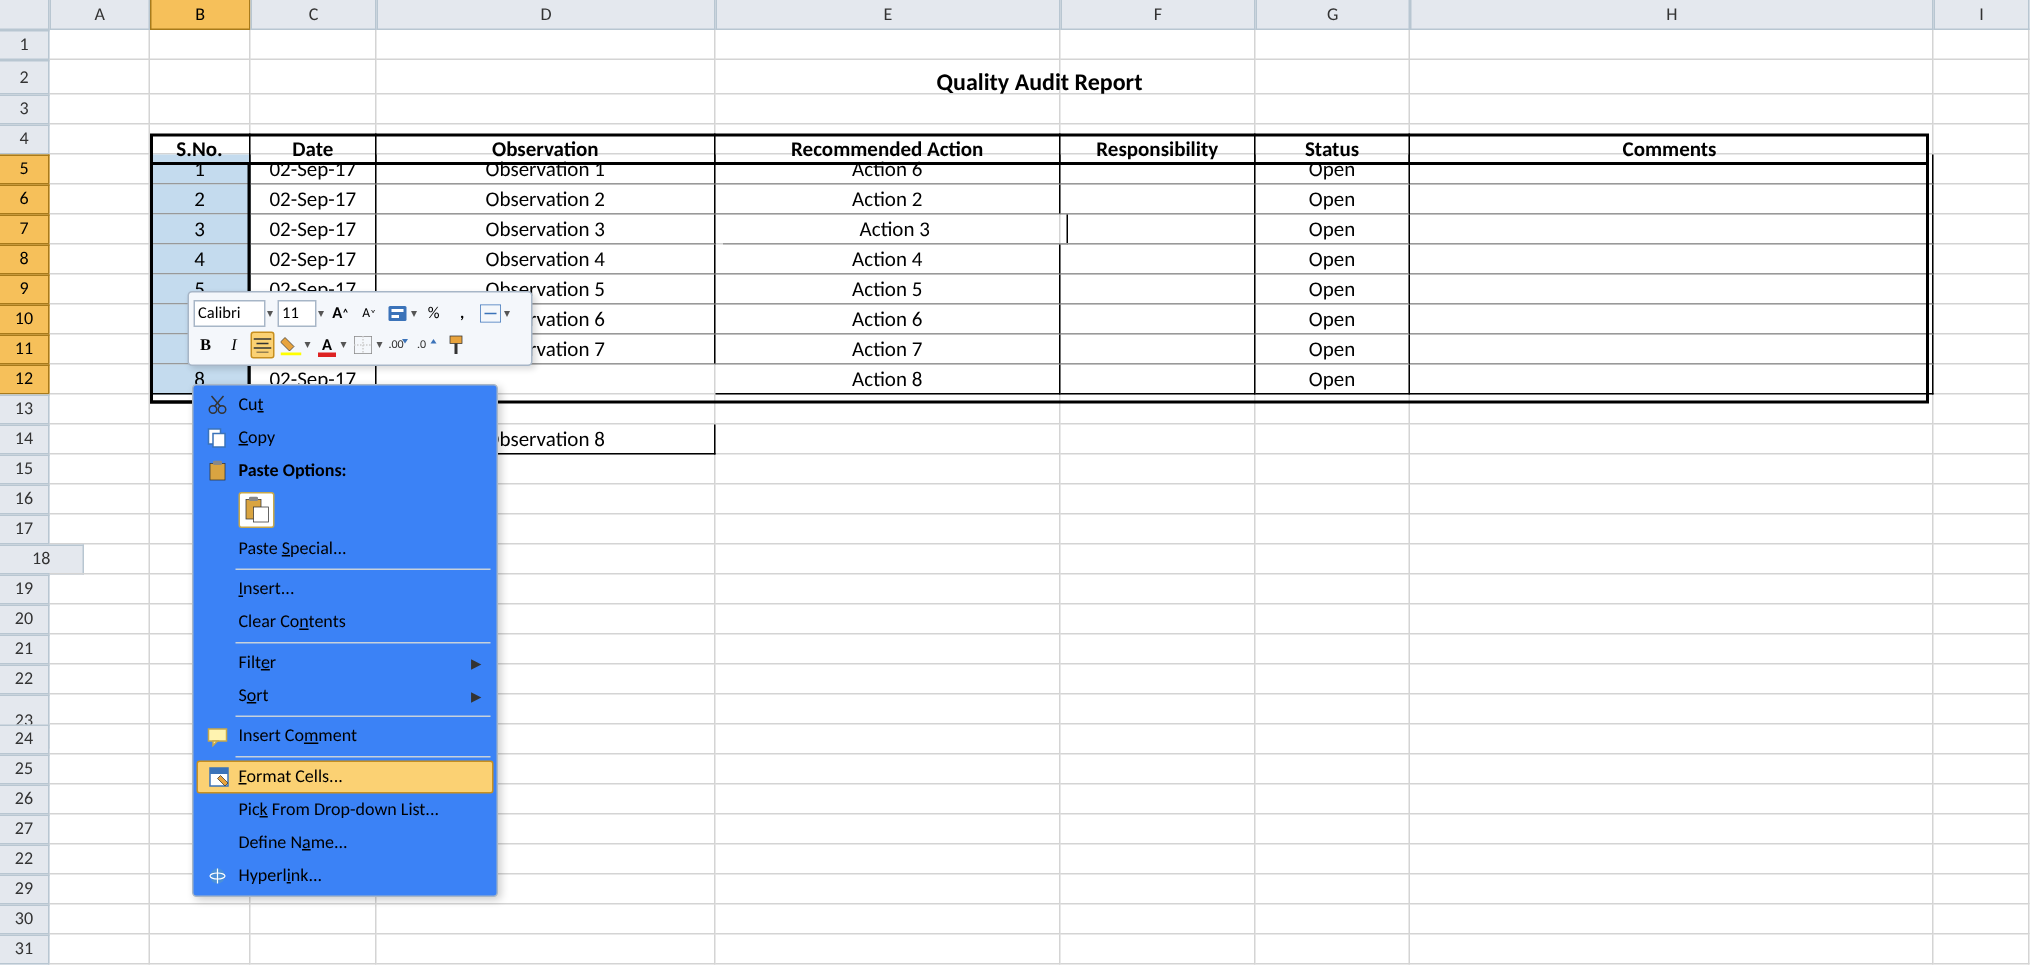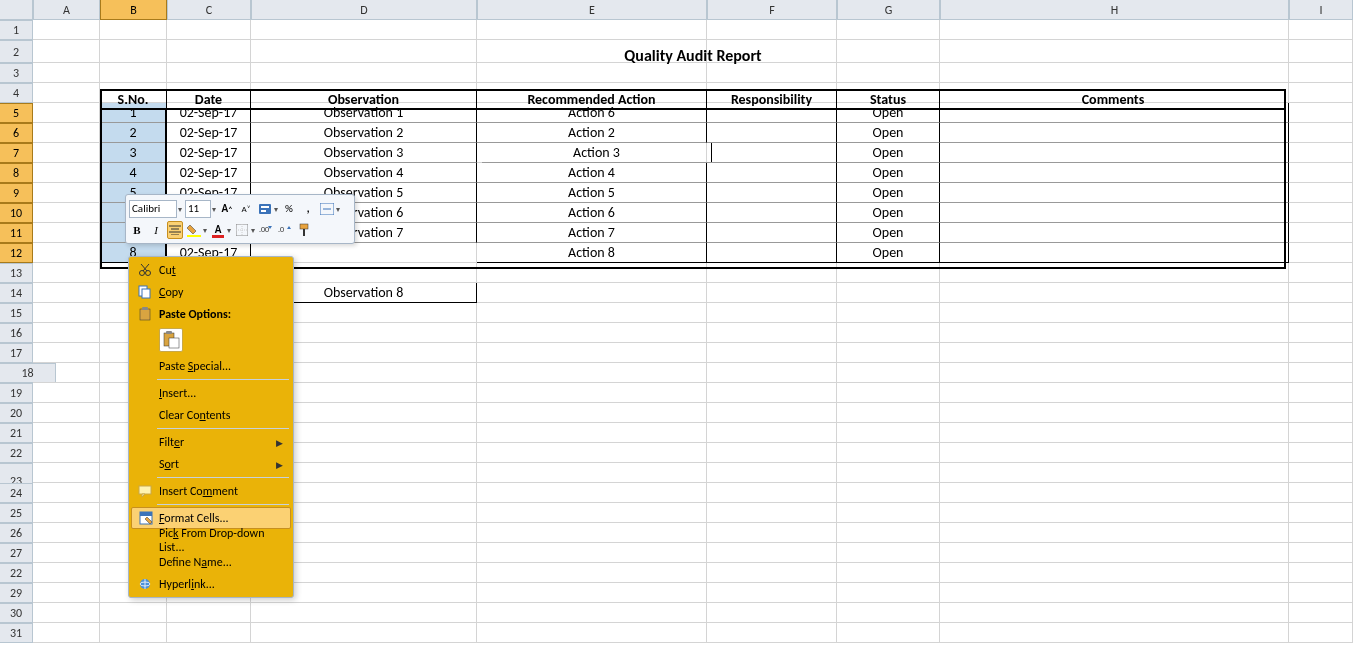--- a/index.html
+++ b/index.html
@@ -18,21 +18,21 @@
 
 .minitoolbar { position: absolute; left: 125px; top: 194px; width: 230px; height: 50px; background: #f4f7fb; border: 1px solid #a7b6c7; border-radius: 3px; box-shadow: 2px 2px 4px rgba(0,0,0,0.15); padding: 3px; font-size: 12px; }
 .mt-row { display:flex; align-items:center; gap:3px; height: 21px; }
 .mt-font { width: 48px; height:18px; border:1px solid #a7b6c7; background:#fff; font-size:11px; padding:0 2px; display:flex; align-items:center; }
 .mt-size { width: 26px; height:18px; border:1px solid #a7b6c7; background:#fff; font-size:11px; padding:0 2px; display:flex; align-items:center; }
 .mt-btn { width:16px; height:18px; display:flex; align-items:center; justify-content:center; cursor:default; font-size:11px; }
 .mt-btn.active { background:#fbd173; border:1px solid #c78f1f; border-radius:2px; }
 .mt-dd { font-size:8px; color:#555; margin-left:-2px; }
 
 
-.ctxmenu { position:absolute; left:128px; top:256px; width:166px; background:#eab308; border:1px solid #a7b6c7; border-radius:3px; box-shadow:2px 2px 6px rgba(0,0,0,0.2); padding:2px; font-size:12px; }
+.ctxmenu { position:absolute; left:128px; top:256px; width:204px; background:#3b82f6; border:1px solid #a7b6c7; border-radius:3px; box-shadow:2px 2px 6px rgba(0,0,0,0.2); padding:2px; font-size:12px; }
 .ctx-item { display:flex; align-items:center; height:22px; padding:0 6px 0 28px; position:relative; cursor:default; }
 .ctx-item.hover { background:#fbd173; border:1px solid #c78f1f; border-radius:2px; padding-left:27px; }
 .ctx-item .arrow { position:absolute; right:8px; font-size:9px; color:#333; }
 .ctx-sep { height:1px; background:#c7d1db; margin:2px 2px 2px 26px; }
 .ctx-icon { position:absolute; left:6px; width:16px; height:16px; display:flex; align-items:center; justify-content:center; }
 .paste-opts { padding-left:28px; height:30px; display:flex; align-items:center; }
 .paste-btn { width:24px; height:24px; border:1px solid #c7a84a; background:#fff; border-radius:2px; display:flex; align-items:center; justify-content:center; }
 
 
 .tbl-outer { position:absolute; border:2px solid #000; pointer-events:none; }

